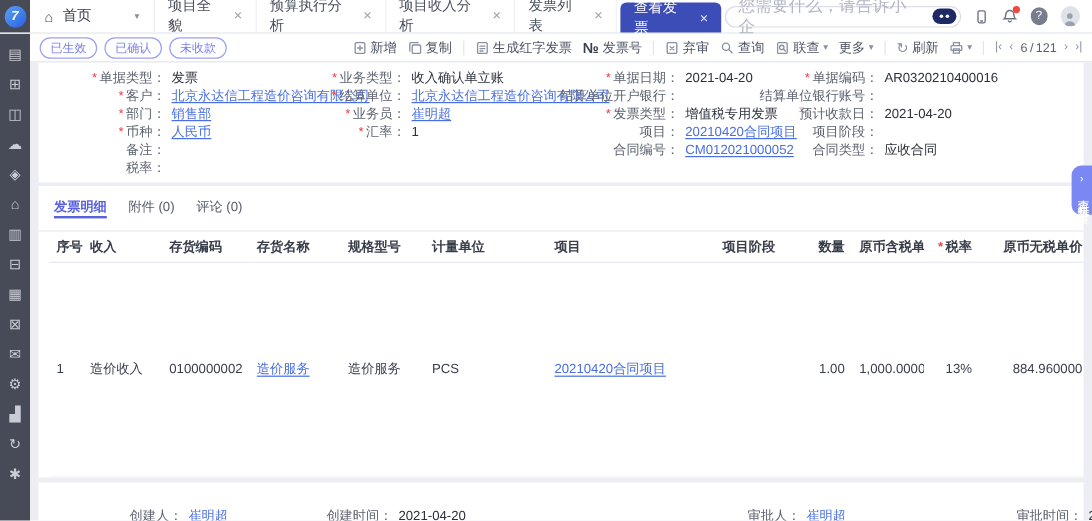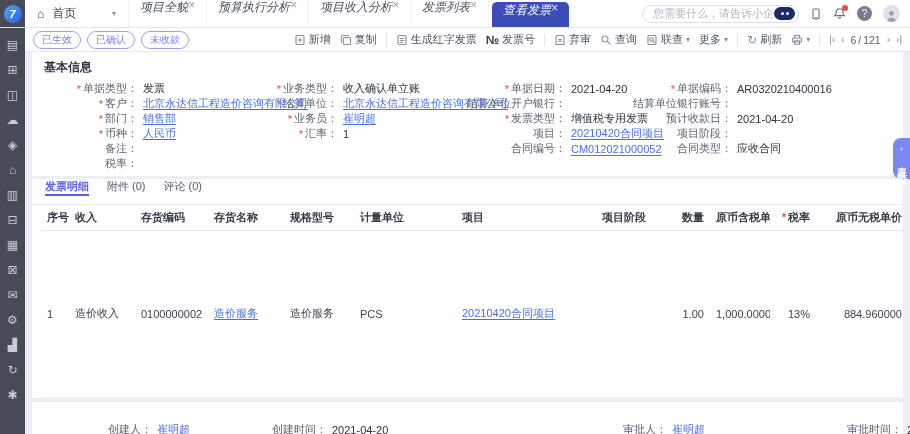--- a/index.html
+++ b/index.html
@@ -6,27 +6,27 @@
   body{font-family:"Liberation Sans","DejaVu Sans",sans-serif;}
   .app{position:relative;width:910px;height:434px;background:#edeef3;overflow:hidden;font-size:11px;color:#2c313d;}
 
   
   .topbar{position:absolute;top:0;left:0;right:0;height:28px;background:#fff;border-bottom:1px solid #e7e8ee;display:flex;align-items:stretch;z-index:5;}
   .logo-box{width:25px;background:#474b57;display:flex;align-items:center;justify-content:center;flex:0 0 auto;}
   .logo{width:18px;height:18px;border-radius:50%;background:linear-gradient(135deg,#57a4f7,#2b5fe0);color:#fff;font-size:11px;font-weight:bold;font-style:italic;display:flex;align-items:center;justify-content:center;}
   .tab-home{display:flex;align-items:center;gap:8px;padding:0 12px;font-size:12px;color:#3a3f4a;border-right:1px solid #efeff4;min-width:104px;}
   .tab-home .caret{margin-left:auto;}
   .tabs{display:flex;align-items:flex-end;}
-  .tab{display:flex;align-items:flex-start;gap:0;padding:0 11px;height:28px;font-size:12px;color:#4a4f5c;border-right:1px solid #f1f1f5;cursor:pointer;font-style:italic;}
+  .tab{display:flex;align-items:center;gap:10px;padding:0 11px;height:28px;font-size:12px;color:#4a4f5c;border-right:1px solid #f1f1f5;cursor:pointer;}
   .tab .close{color:#9aa0ad;font-size:12px;line-height:1;}
   .tab.active{background:#3d4db7;color:#fff;height:25px;border-radius:5px 5px 0 0;border-right:none;margin:0 3px;}
   .tab.active .close{color:#dfe3ff;}
   .caret{font-size:8px;color:#8a90a0;line-height:1;}
   .topbar-right{margin-left:auto;display:flex;align-items:center;gap:11px;padding-right:10px;}
-  .assistant{display:flex;align-items:center;gap:0;height:18px;border:1px solid #dcdde6;border-radius:10px;padding:0 3px 0 10px;font-size:11px;color:#b3b7c4;cursor:pointer;}
+  .assistant{display:flex;align-items:center;gap:16px;height:18px;border:1px solid #dcdde6;border-radius:10px;padding:0 3px 0 10px;font-size:14px;color:#b3b7c4;cursor:pointer;}
   .bot{width:21px;height:13px;border-radius:7px;background:#1e2a66;display:flex;align-items:center;justify-content:center;gap:2px;}
   .bot i{width:3px;height:3px;background:#fff;border-radius:50%;}
   .tb-ic{position:relative;display:flex;align-items:center;color:#6b7080;cursor:pointer;}
   .bell-dot{position:absolute;top:-2px;right:-2px;width:6px;height:6px;border-radius:50%;background:#f0483e;}
   .help{width:15px;height:15px;border-radius:50%;background:#777d8c;color:#fff;font-size:10px;display:flex;align-items:center;justify-content:center;}
   .avatar{width:17px;height:17px;border-radius:50%;background:#dfe2e8;display:flex;align-items:flex-end;justify-content:center;overflow:hidden;}
 
   
   .sidebar{position:absolute;top:28px;left:0;bottom:0;width:25px;background:#474b57;display:flex;flex-direction:column;align-items:center;padding-top:11px;gap:13px;z-index:4;}
   .side-ic{color:#c9ccd5;font-size:12px;line-height:1;cursor:pointer;}
@@ -55,21 +55,21 @@
   .lbl::after{content:"\FF1A";}
   .bi-grid .cell:nth-child(4n+1) .lbl{width:106px;}
   .bi-grid .cell:nth-child(4n+2) .lbl{width:94px;}
   .bi-grid .cell:nth-child(4n+3) .lbl{width:104px;}
   .bi-grid .cell:nth-child(4n+4) .lbl{width:98px;}
   .req{color:#e5484d;font-style:normal;margin-right:2px;}
   .val{color:#2c313d;margin-left:5px;}
   .lnk{color:#4a6fe0;text-decoration:underline;text-underline-offset:2px;cursor:pointer;}
 
   .section-b{background:#fff;flex:1;margin-bottom:4px;display:flex;flex-direction:column;overflow:hidden;}
-  .dtabs{height:26px;display:flex;gap:18px;padding:0 13px;border-bottom:1px solid #ececf2;align-items:flex-start;flex:0 0 auto;}
+  .dtabs{height:38px;display:flex;gap:18px;padding:0 13px;border-bottom:1px solid #ececf2;align-items:center;flex:0 0 auto;}
   .dtab{font-size:11px;color:#555b68;display:flex;align-items:center;border-bottom:2px solid transparent;cursor:pointer;}
   .dtab.active{color:#5a61e0;border-bottom-color:#5a61e0;font-weight:bold;}
   .table-wrap{flex:1;overflow:hidden;padding:0 0 0 9px;display:flex;flex-direction:row;}
   table{border-collapse:collapse;table-layout:fixed;width:867px;font-size:11px;flex:0 0 auto;}
   th{font-weight:bold;color:#383d49;text-align:left;height:25px;border-bottom:1px solid #e6e8f0;padding:0 6px;white-space:nowrap;overflow:hidden;}
   td{height:25px;color:#3a3f4c;padding:0 6px;white-space:nowrap;overflow:hidden;border-bottom:1px solid #f0f1f6;}
   .num{text-align:right;margin-top:11px;}
   .spacer{flex:1;}
   .tbl-total{background:#f4f5f9;}
   .tbl-total td{border-bottom:none;border-left:1px solid #e4e6ee;height:22px;color:#3f4450;}
@@ -254,21 +254,20 @@
           </span>
         <span class="pg">›</span>
         <span class="pg">›|</span>
       </span>
     </div>
   </div>
 
   <div class="content">
 
     <div class="section-a">
-      <div class="bi-title">基本信息</div>
       <div class="bi-grid">
         <div class="cell">
             <span class="lbl">
               <i class="req">*</i>
               <span>单据类型</span>
             </span>
             <span class="val">发票</span>
           </div>
         <div class="cell">
             <span class="lbl">

